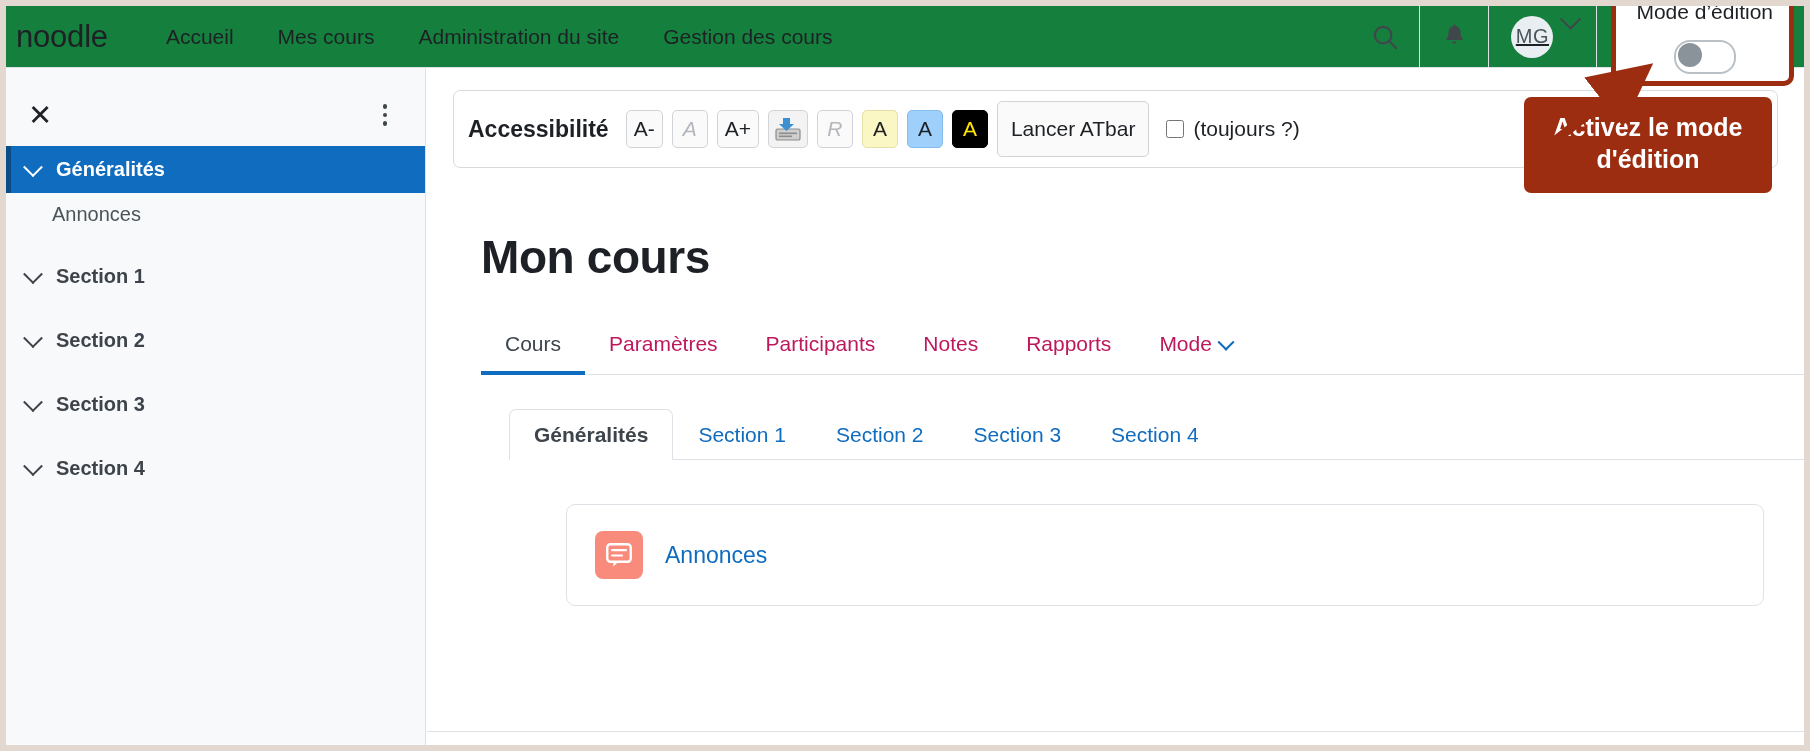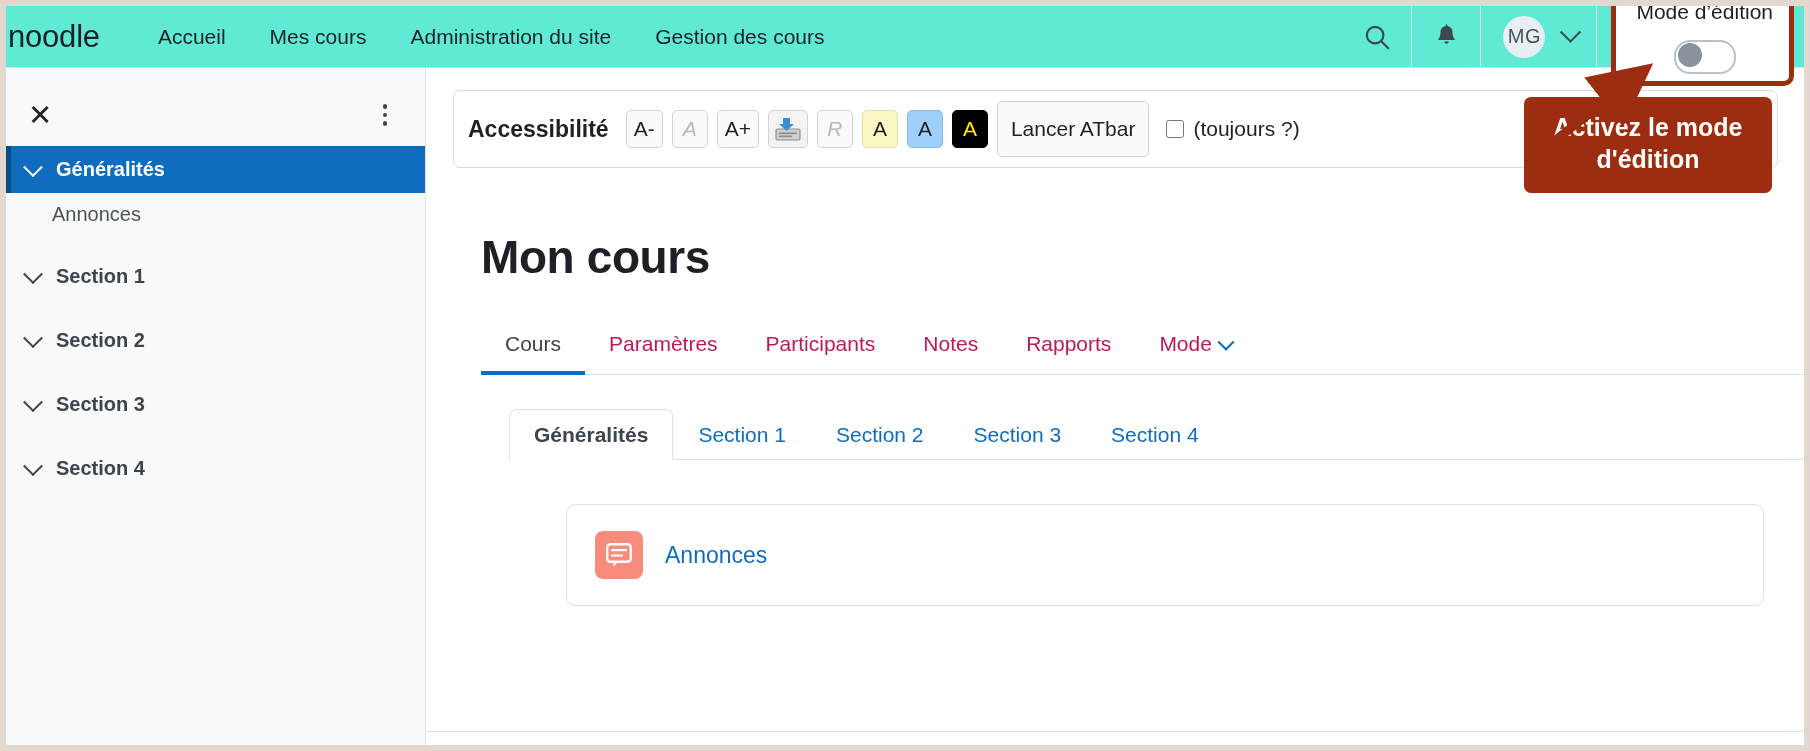--- a/index.html
+++ b/index.html
@@ -27,25 +27,26 @@
     overflow: hidden;
   }
 
   
   .navbar {
     position: absolute;
     top: 0;
     left: 0;
     right: 0;
     height: 62px;
-    background: #5eead4;
+    background: #15803d;
     border-bottom: 1px solid #dee2e6;
     display: flex;
     align-items: center;
     box-sizing: border-box;
+    padding-left: 8px;
     z-index: 5;
   }
   .brand {
     font-size: 31px;
     color: #1d2125;
     letter-spacing: -0.2px;
     margin-right: 40px;
     margin-left: 2px;
     white-space: nowrap;
   }
@@ -75,24 +76,24 @@
   .icon-btn {
     width: 68px;
     height: 62px;
     display: flex;
     align-items: center;
     justify-content: center;
     cursor: pointer;
   }
   .avatar-wrap {
     display: flex;
-    align-items: center;
-    gap: 18px;
+    gap: 10px;
     padding: 0 18px 0 22px;
     cursor: pointer;
+    text-decoration: underline;
   }
   .avatar {
     width: 42px;
     height: 42px;
     border-radius: 50%;
     background: #e9eef2;
     color: #4a5459;
     display: flex;
     align-items: center;
     justify-content: center;

